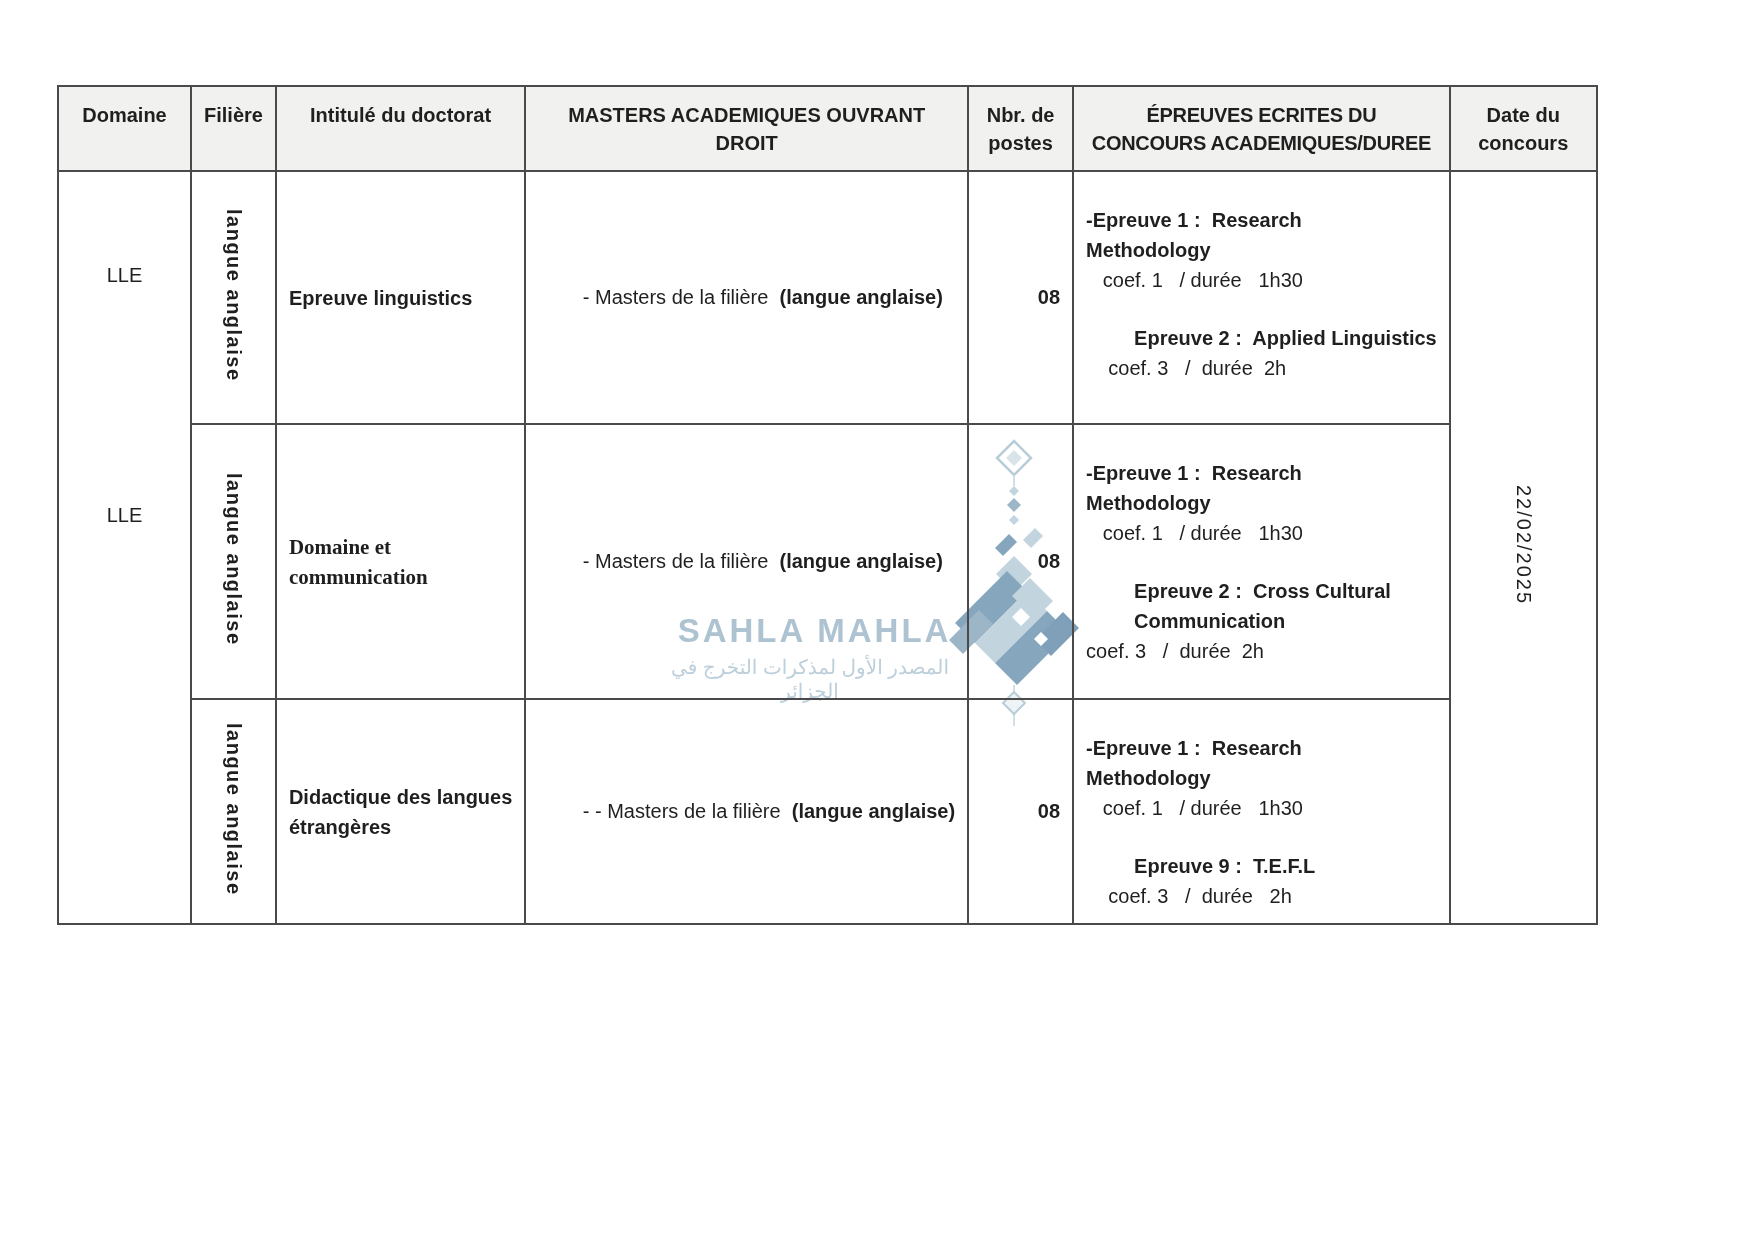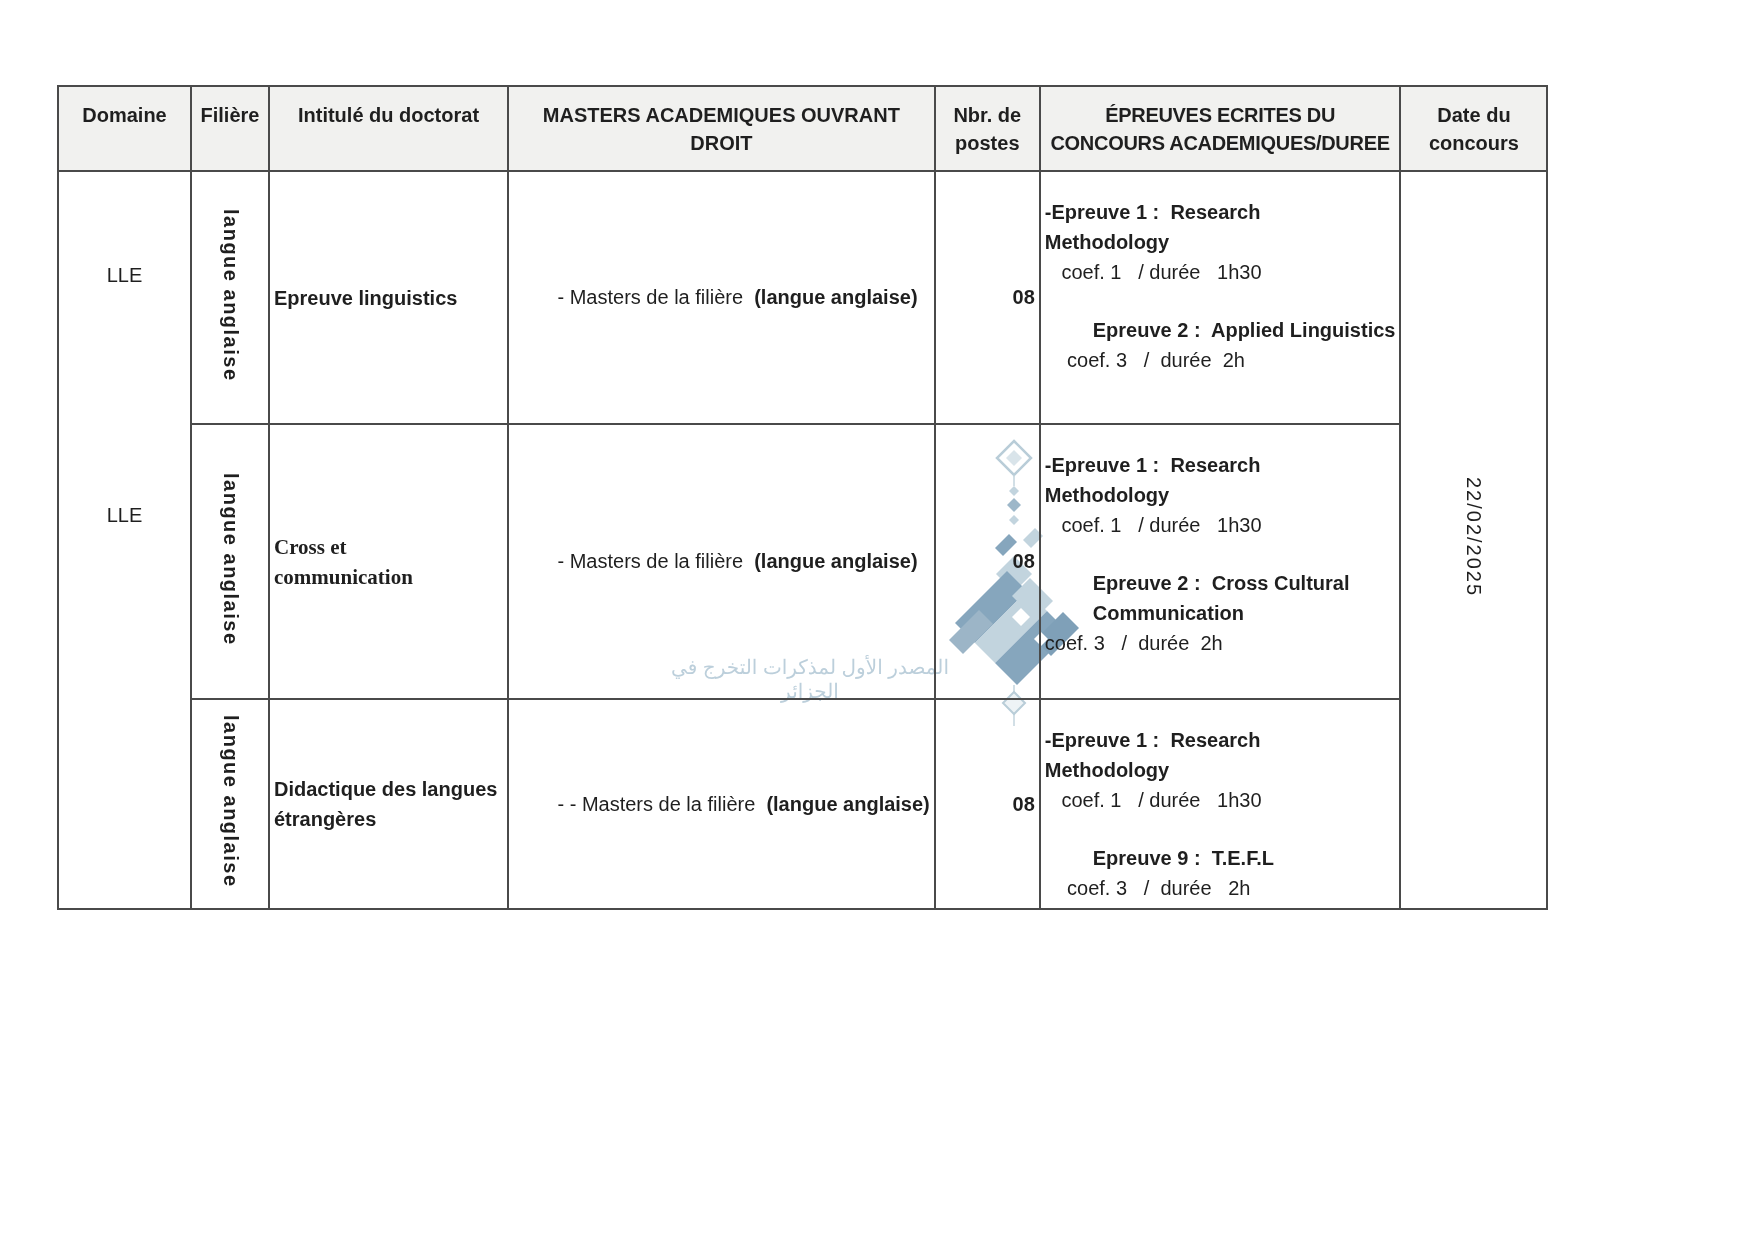--- a/index.html
+++ b/index.html
@@ -10,21 +10,21 @@
   .watermark{position:absolute;inset:0;z-index:1;}
   .wm-title{position:absolute;left:672px;top:612px;width:285px;text-align:center;
             font-weight:700;font-size:33px;letter-spacing:3px;color:#aec3d1;white-space:nowrap;}
   .wm-sub{position:absolute;left:660px;top:655px;width:300px;text-align:center;
           font-size:20px;color:#bccfdb;direction:rtl;}
   .wm-logo{position:absolute;left:935px;top:426px;}
 
   
   table.doc{position:absolute;left:57px;top:85px;z-index:2;border-collapse:collapse;
             table-layout:fixed;background:transparent;}
-  table.doc th,table.doc td{border:2px solid #4a4a4a;padding:4px;overflow:hidden;}
+  table.doc th,table.doc td{border:2px solid #4a4a4a;padding:12px;overflow:hidden;}
   table.doc th{background:#f1f1ef;vertical-align:top;padding-top:14px;text-align:center;
                font-size:20px;font-weight:700;white-space:pre;line-height:28px;}
   th.h-postes{text-align:left;padding-left:16px;}
   th.h-epreuves{letter-spacing:-0.3px;}
 
   td{background:transparent;font-size:20px;}
   td.c-domaine{position:relative;}
   .lle{position:absolute;left:0;right:0;text-align:center;font-size:20px;}
   .lle-1{top:92px;} .lle-2{top:332px;}
 
@@ -47,20 +47,21 @@
   .ep-title{font-weight:700;white-space:pre;margin-top:21px;}
   .ep-coef{white-space:pre;}
   .ep2{margin-top:28px;margin-left:48px;}
 </style>
 </head>
 <body>
 
 <div class="page">
 
   <div class="watermark">
+    <div class="wm-title">SAHLA MAHLA</div>
     <div class="wm-sub">المصدر الأول لمذكرات التخرج في الجزائر</div>
     <svg class="wm-logo" width="150" height="310" viewBox="0 0 150 310">
 
       <path d="M79 15 L96 32 L79 49 L62 32 Z" fill="none" stroke="#b9cdd8" stroke-width="2.5"></path>
       <path d="M79 24 L87 32 L79 40 L71 32 Z" fill="#d9e4ea"></path>
       <line x1="79" y1="49" x2="79" y2="60" stroke="#c3d5de" stroke-width="1.5"></line>
       <path d="M79 60 L84 65 L79 70 L74 65 Z" fill="#c2d4de"></path>
       <path d="M79 72 L86 79 L79 86 L72 79 Z" fill="#9db7c9"></path>
       <path d="M79 89 L84 94 L79 99 L74 94 Z" fill="#c2d4de"></path>
 
@@ -130,21 +131,21 @@
       </td>
       <td class="c-date" rowspan="3">
         <span class="vdate">22/02/2025</span>
       </td>
     </tr>
 
     <tr style="height:275px">
       <td class="c-filiere">
         <span class="vtext">langue anglaise</span>
       </td>
-      <td class="c-intitule serif">Cross et
+      <td class="c-intitule serif">Domaine et
 communication</td>
       <td class="c-masters">
         <span>- Masters de la filière  </span><b>(langue anglaise)</b>
       </td>
       <td class="c-postes">08</td>
       <td class="c-epreuves">
         <div class="ep-title">-Epreuve 1 :  Research
 Methodology</div>
         <div class="ep-coef">   coef. 1   / durée   1h30</div>
         <div class="ep-title ep2">Epreuve 2 :  Cross Cultural

